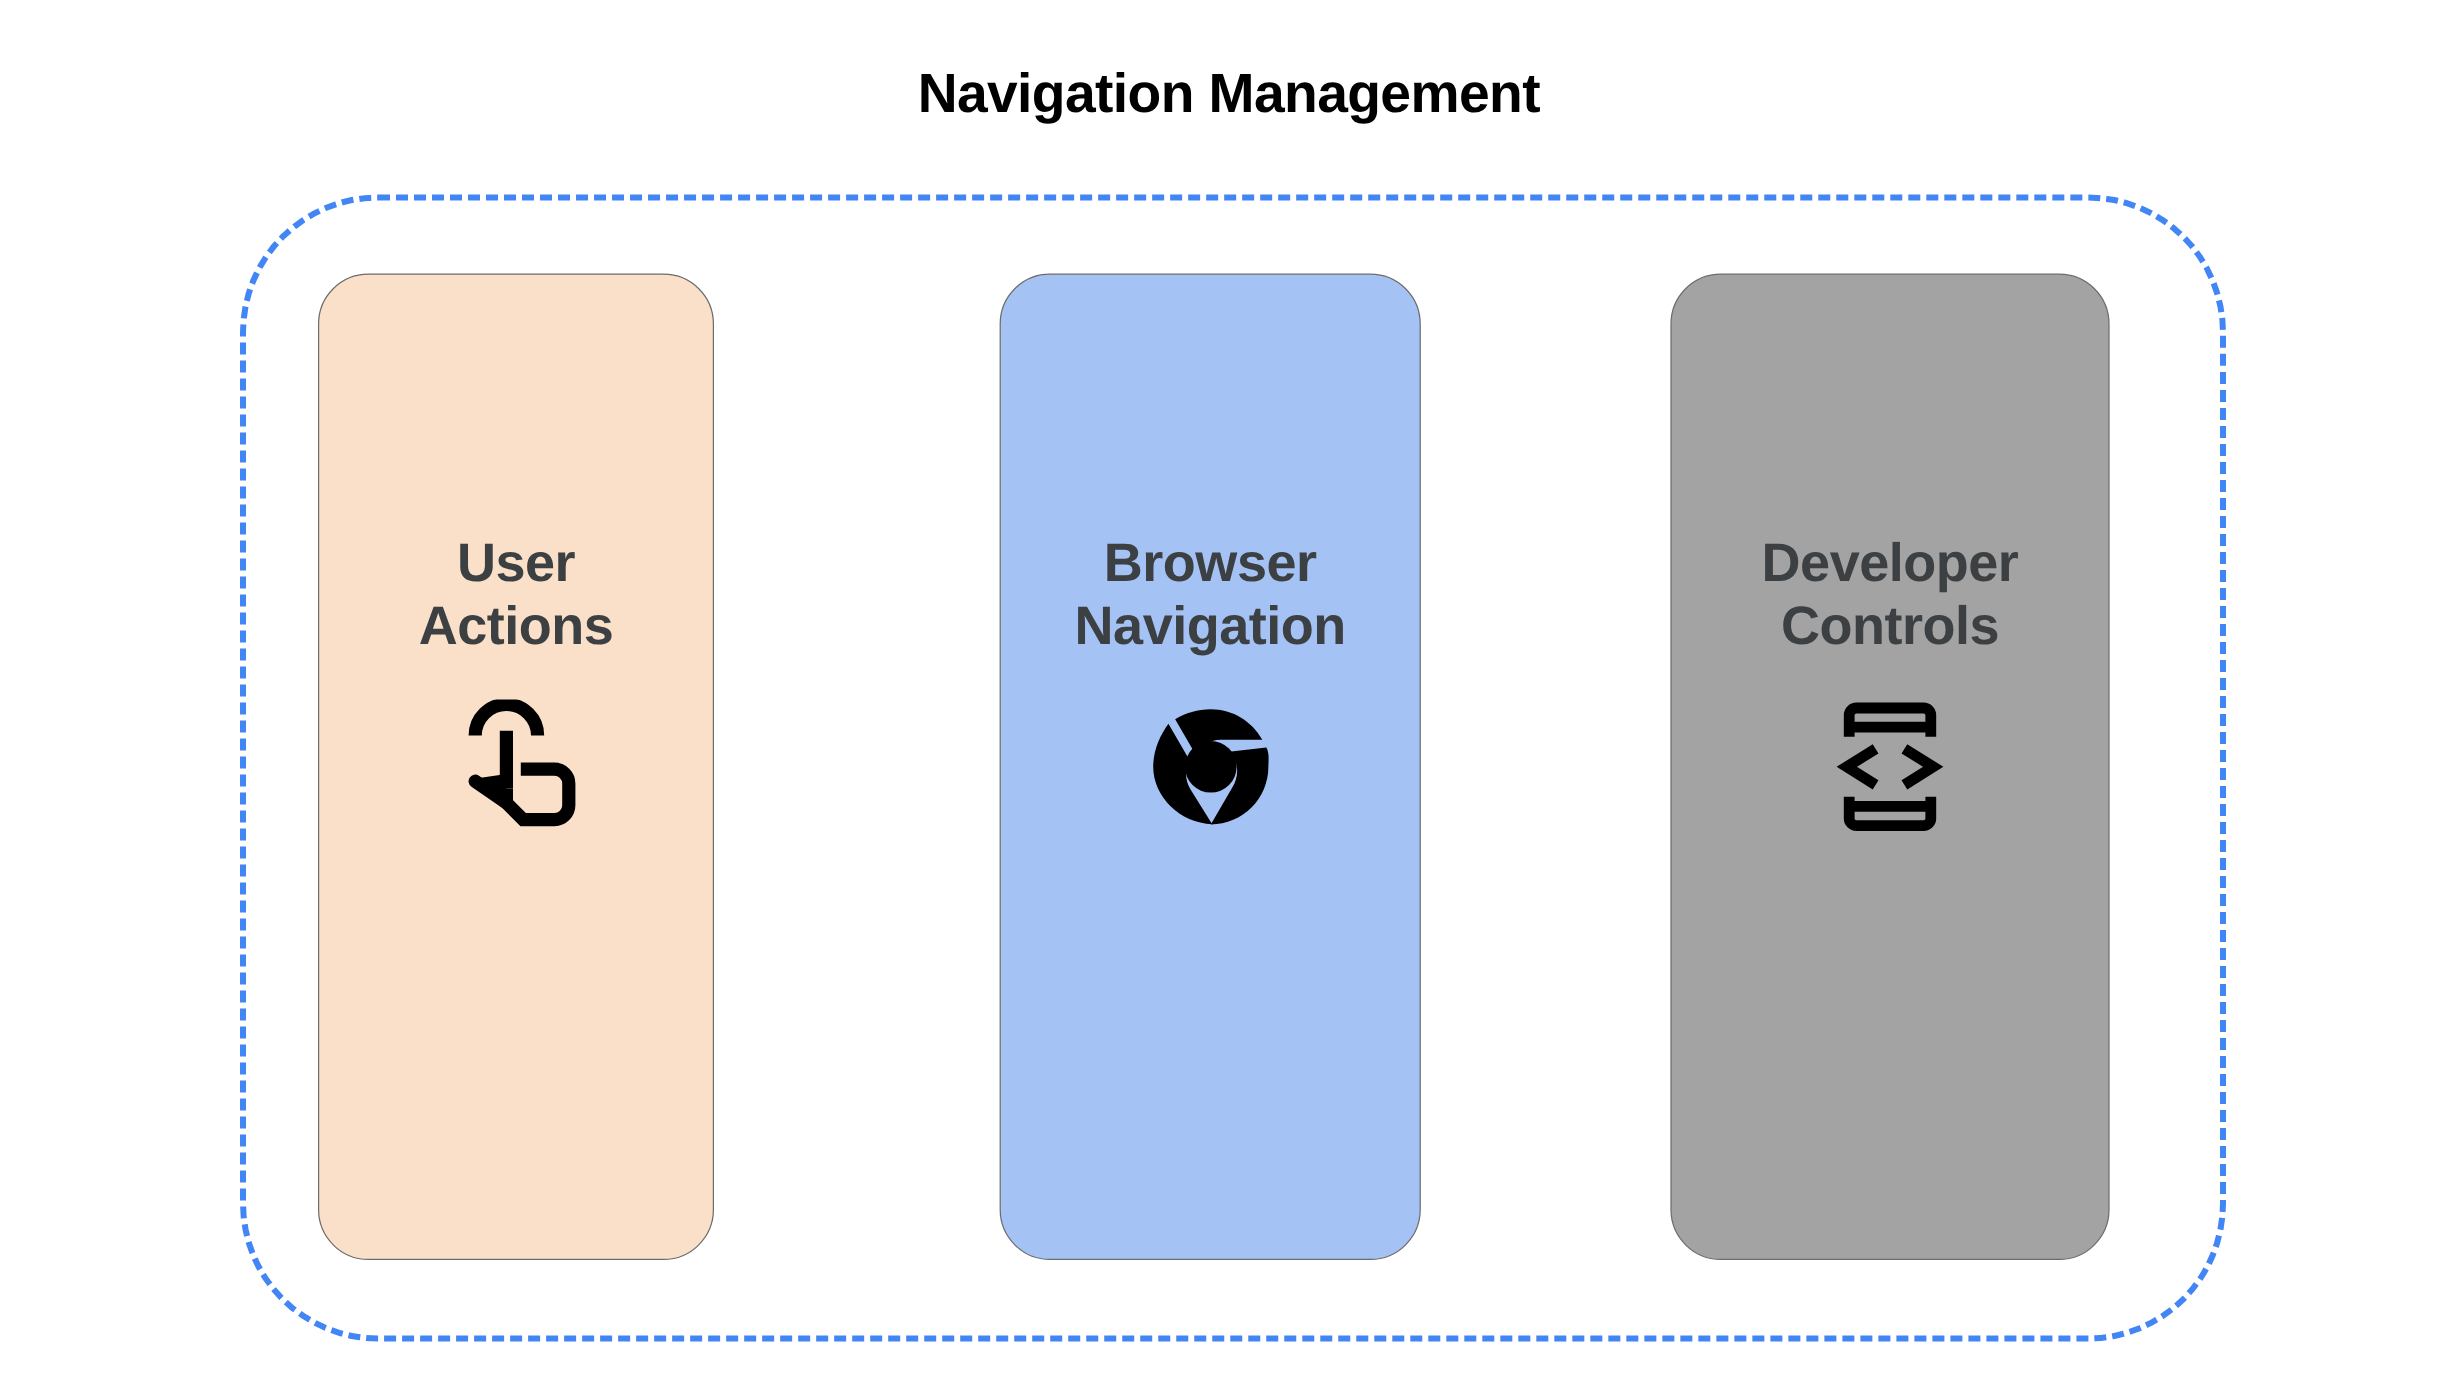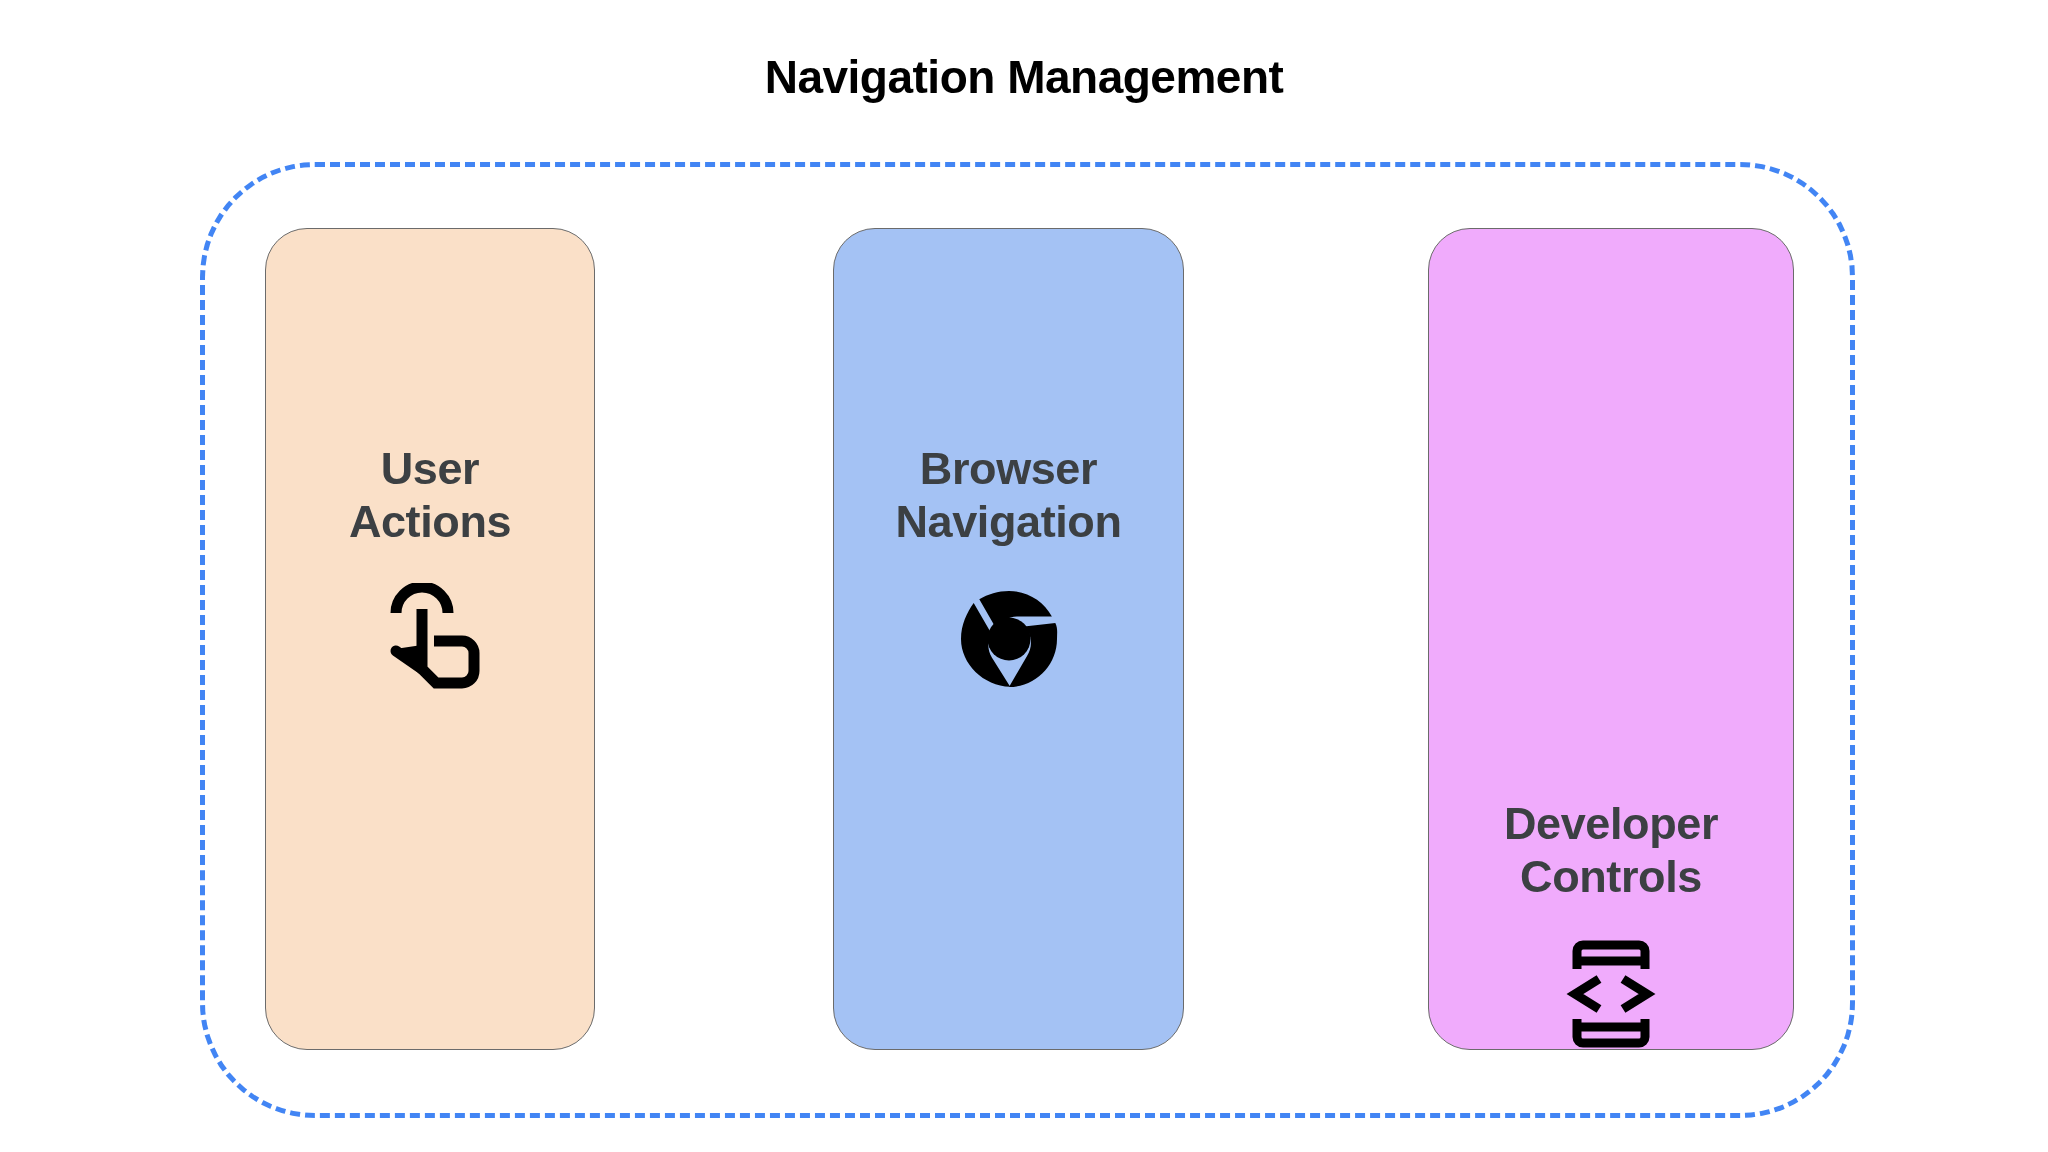--- a/index.html
+++ b/index.html
@@ -102,24 +102,23 @@
     left: 265px;
     width: 330px;
     background: #fae0c8;
   }
   #card-browser-decisions {
     left: 833px;
     width: 351px;
     background: #a4c2f4;
   }
   #card-developer-controls {
-    left: 1428px;
+    left: 1392px;
     width: 366px;
-    background: #f0abfc;
-    justify-content: flex-end;
+    background: #a3a3a3;
   }
 </style>
 </head>
 <body>
 
 <div id="stage">
 
   <div id="page-title">Navigation Management</div>
 
   <div id="group-container"></div>

